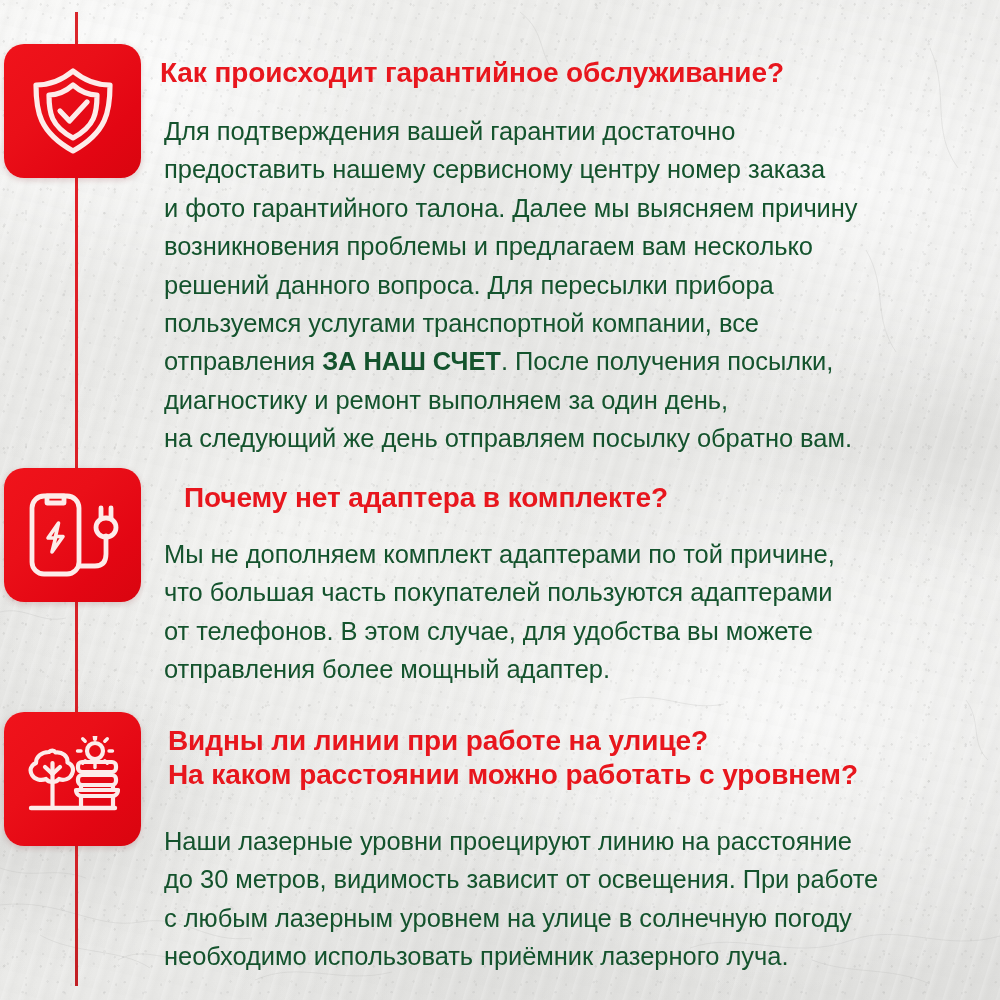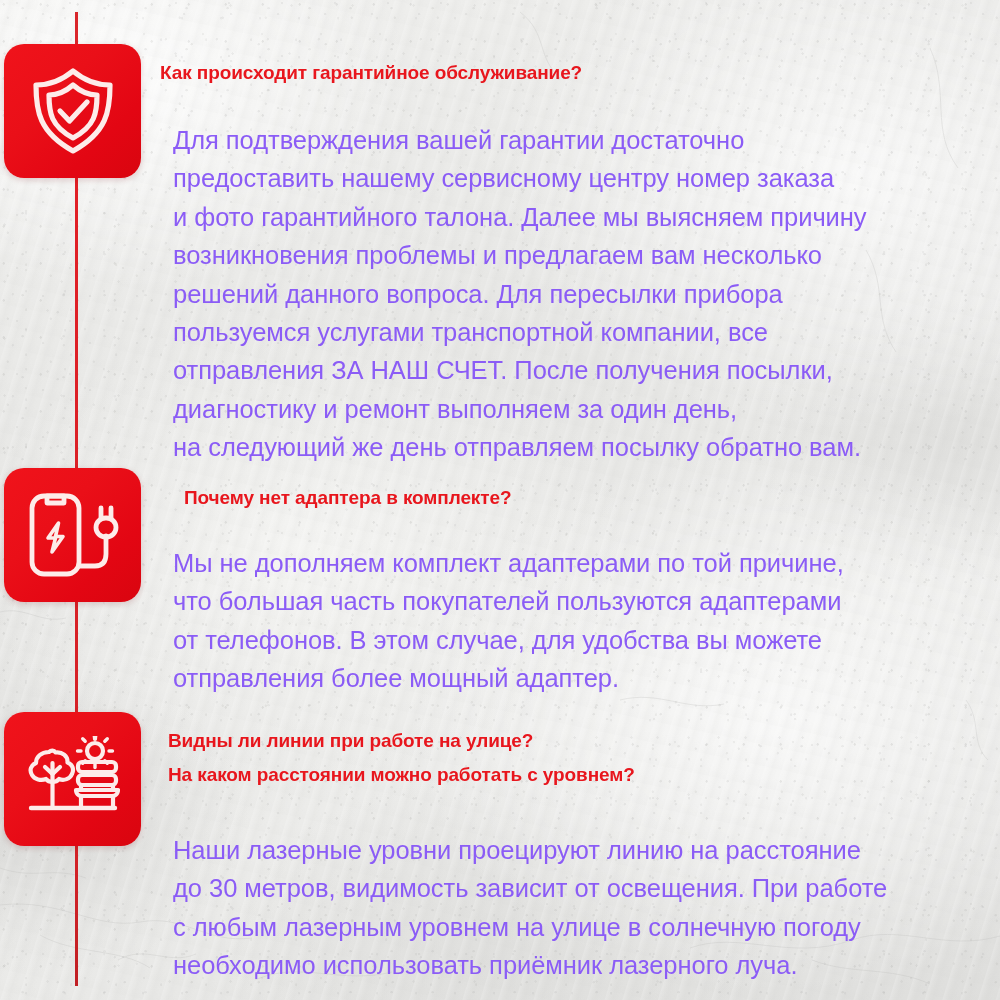--- a/index.html
+++ b/index.html
@@ -98,36 +98,36 @@
     align-items: center;
     justify-content: center;
     z-index: 3;
   }
   .icon-box svg { display: block; }
 
   .txt { position: absolute; }
   .q-head {
     color: #e8161d;
     font-weight: 700;
-    font-size: 19px;
+    font-size: 28px;
     line-height: 34px;
     letter-spacing: -0.1px;
     white-space: pre-line;
     margin: 0;
   }
   .q-body {
-    color: #8b5cf6;
+    color: #14532d;
     font-weight: 400;
     font-size: 25.5px;
     line-height: 38.4px;
     letter-spacing: -0.05px;
     white-space: pre-line;
-    margin: 13px;
-  }
-  .q-body b { font-weight: 400; text-align: right; }
+    margin: 4px;
+  }
+  .q-body b { font-weight: 700; text-align: right; }
 </style>
 </head>
 <body>
 
 <div id="page">
 
   <div class="tex tex-a"></div>
   <div class="tex tex-b"></div>
   <div class="tex tex-c"></div>
 

